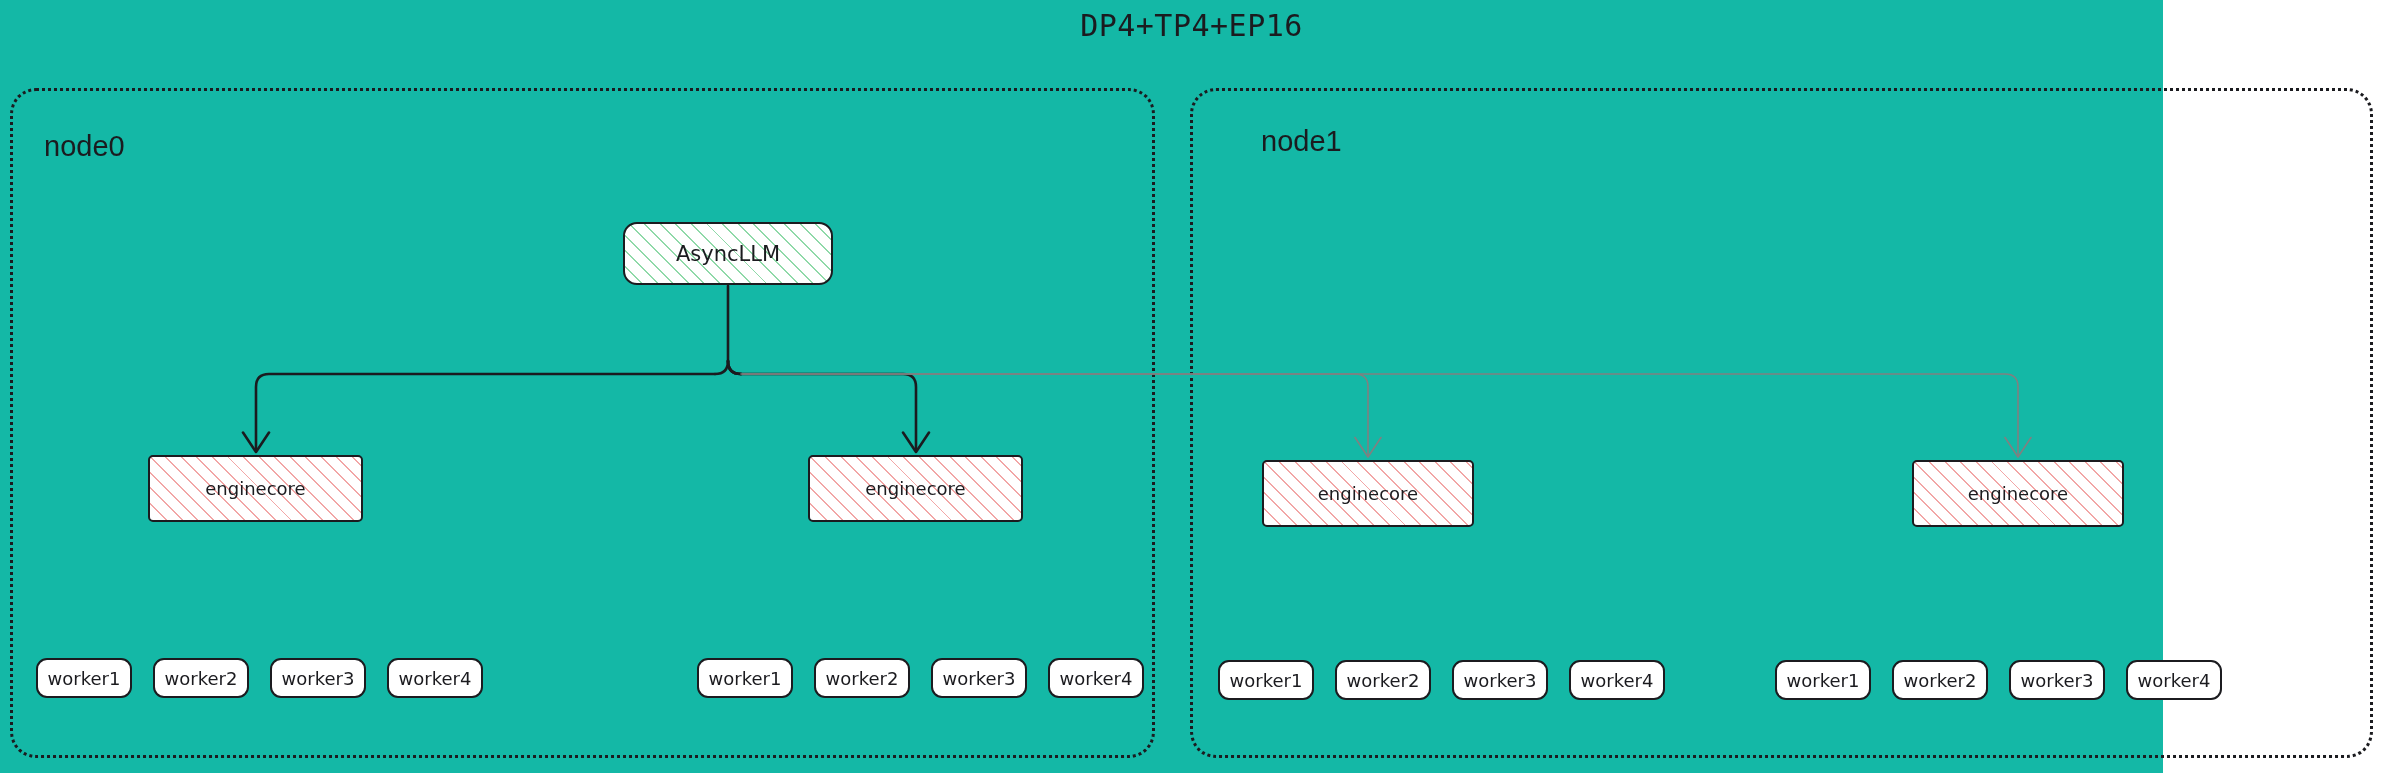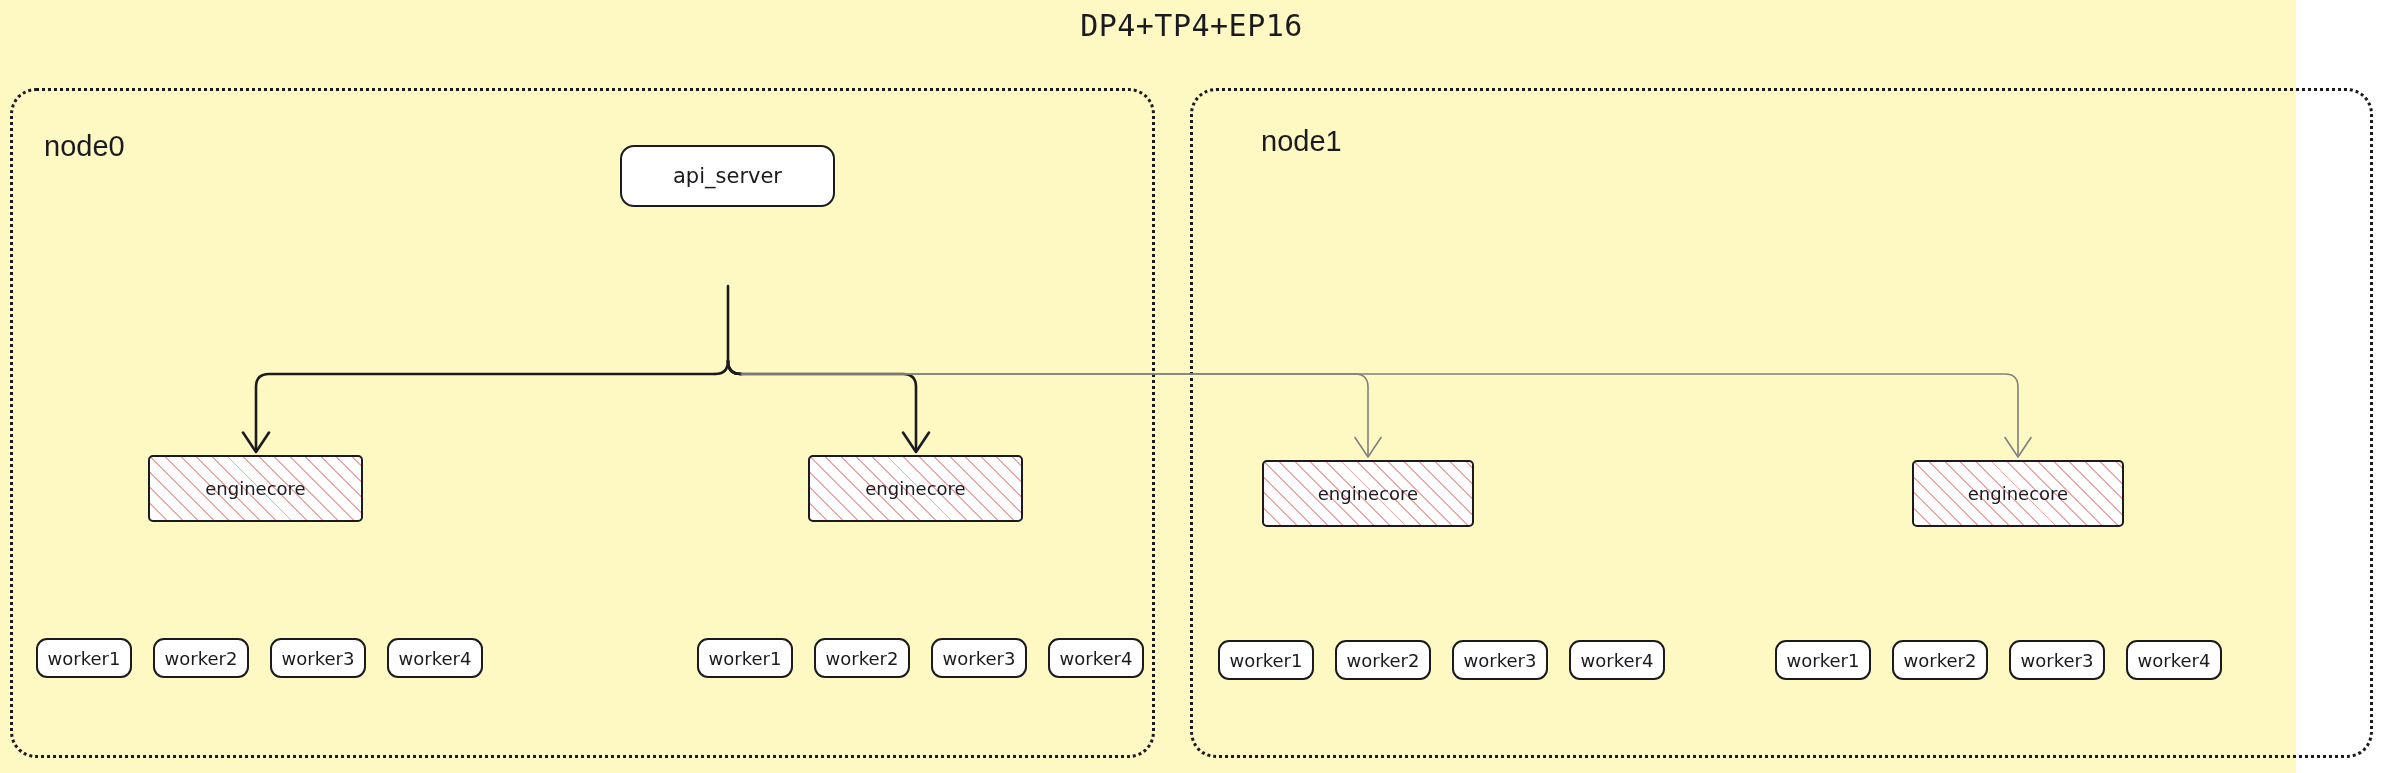--- a/index.html
+++ b/index.html
@@ -9,23 +9,24 @@
     background: #ffffff;
   }
   body {
     width: 2383px;
     height: 773px;
     font-family: "DejaVu Sans", sans-serif;
     overflow: hidden;
   }
   #stage {
     position: relative;
-    width: 2296px;
+    width: 2123px;
     height: 773px;
-    background: #fef9c3;
+    background: #14b8a6;
+    padding-left: 40px;
   }
 
   
   #diagram-title {
     position: absolute;
     left: 0;
     top: 8px;
     width: 2383px;
     text-align: center;
     font-family: "DejaVu Sans Mono", monospace;
@@ -103,20 +104,21 @@
       rgba(255,255,255,0) 11px
     );
   }
 
   
   .worker {
     border: 2.5px solid #1b1b1f;
     border-radius: 11px;
     font-size: 18px;
     height: 40px;
+    margin-top: 20px;
   }
 
   
   #connectors {
     position: absolute;
     left: 0;
     top: 0;
     width: 2383px;
     height: 773px;
     pointer-events: none;
@@ -205,18 +207,18 @@
       <path d="M 741 374 L 903 374 Q 916 374 916 387 L 916 450" fill="none" stroke="#1b1b1f" stroke-width="2.6" stroke-linecap="round" stroke-linejoin="round"></path>
       <path d="M 903 432.5 L 916 452 L 929 432.5" fill="none" stroke="#1b1b1f" stroke-width="2.6" stroke-linecap="round" stroke-linejoin="round"></path>
       <path d="M 728 361 Q 728 374 741 374" fill="none" stroke="#1b1b1f" stroke-width="2.6" stroke-linecap="round" stroke-linejoin="round"></path>
       <path d="M 741 374 L 1355 374 Q 1368 374 1368 387 L 1368 455" fill="none" stroke="#808080" stroke-width="1.6" stroke-linecap="round" stroke-linejoin="round"></path>
       <path d="M 1355 437.5 L 1368 457 L 1381 437.5" fill="none" stroke="#808080" stroke-width="1.6" stroke-linecap="round" stroke-linejoin="round"></path>
       <path d="M 728 361 Q 728 374 741 374" fill="none" stroke="#1b1b1f" stroke-width="2.6" stroke-linecap="round" stroke-linejoin="round"></path>
       <path d="M 741 374 L 2005 374 Q 2018 374 2018 387 L 2018 455" fill="none" stroke="#808080" stroke-width="1.6" stroke-linecap="round" stroke-linejoin="round"></path>
       <path d="M 2005 437.5 L 2018 457 L 2031 437.5" fill="none" stroke="#808080" stroke-width="1.6" stroke-linecap="round" stroke-linejoin="round"></path>
     </svg>
 
-  <div class="shape api-server" id="api-server-box" style="left: 620px; top: 145px; width: 215px; height: 62px;">
-    <span class="shape-label">api_server</span>
+
+  <div class="shape asyncllm" id="async-llm-box" style="left: 623px; top: 222px; width: 210px; height: 63px;">
+    <span class="shape-label">AsyncLLM</span>
   </div>
 
-
 </div>
 
 </body></html>

